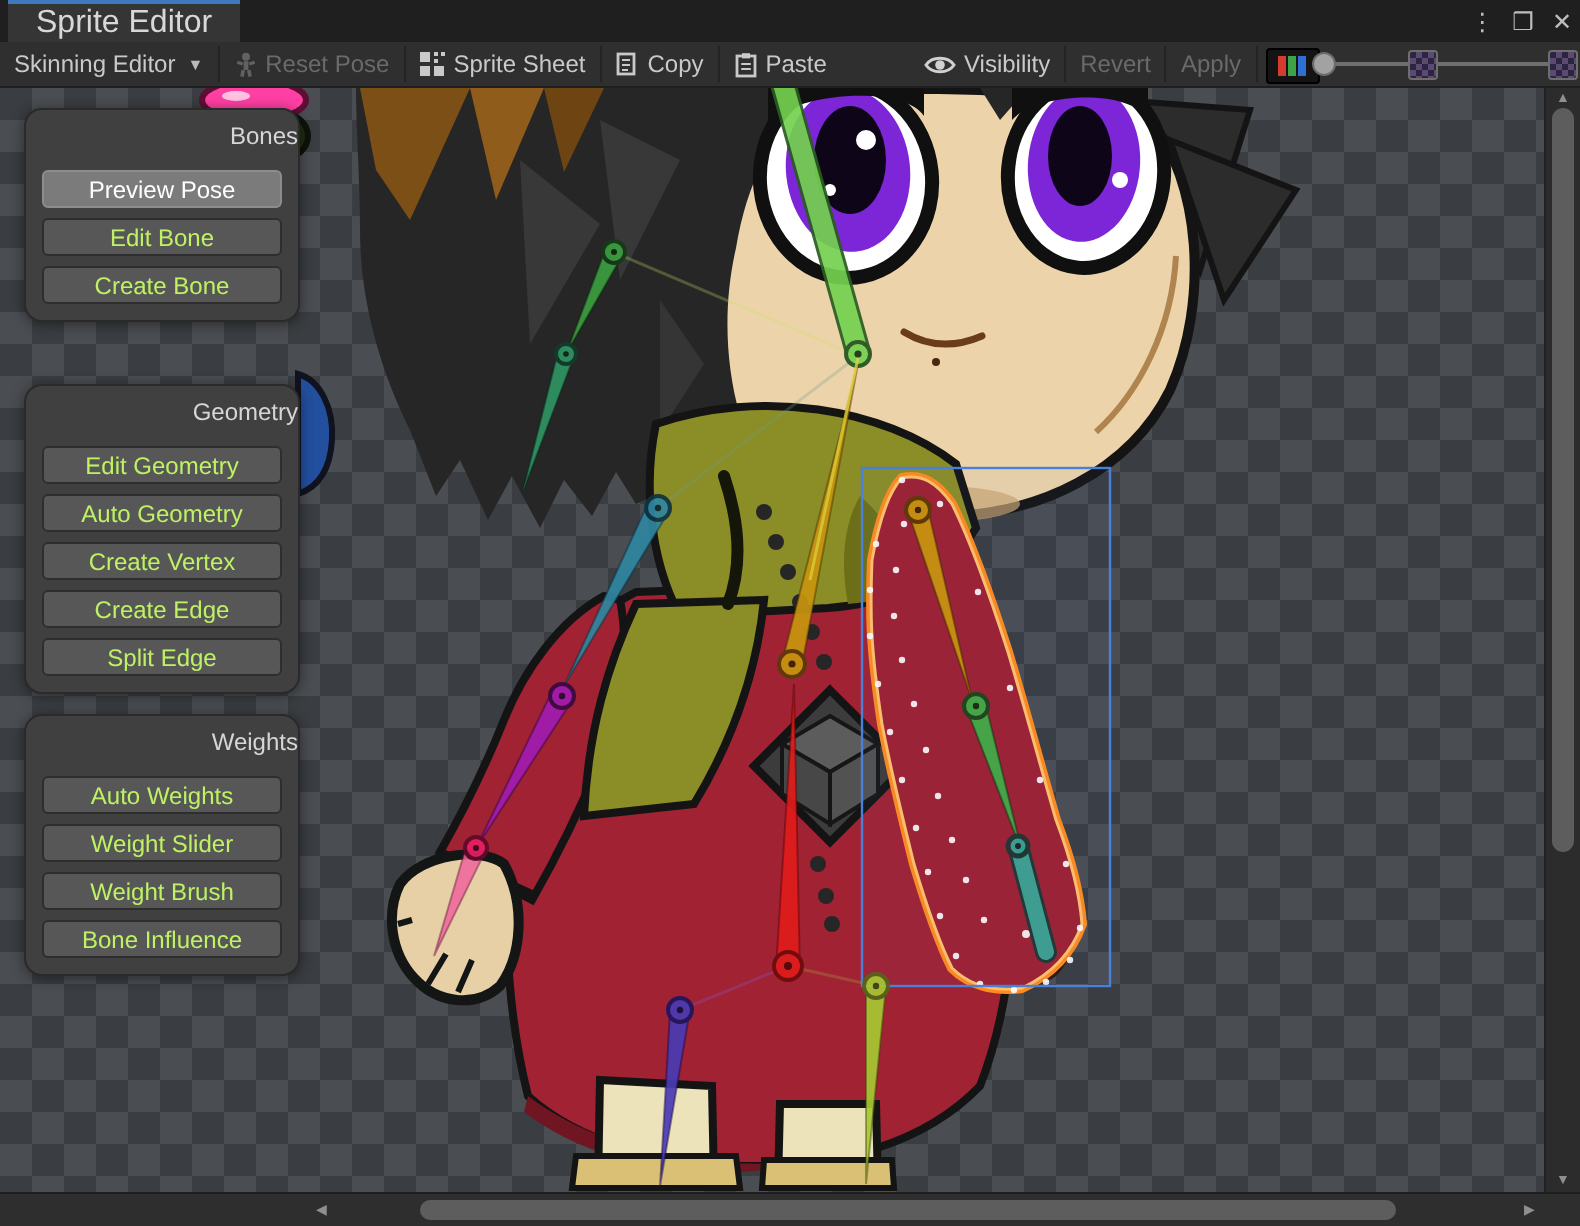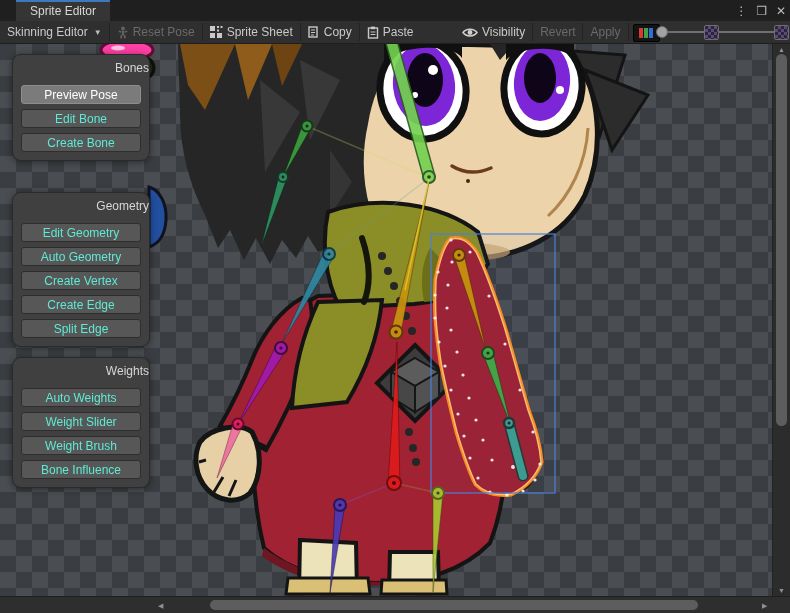--- a/index.html
+++ b/index.html
@@ -1,22 +1,22 @@
 <!DOCTYPE html>
 <html><head>
 <meta charset="utf-8">
 <style>
   html,body{margin:0;padding:0;background:#181818;}
   .app{position:relative;width:790px;height:613px;background:#282828;overflow:hidden;
        font-family:"Liberation Sans",sans-serif;-webkit-font-smoothing:antialiased;}
 
   
   .tabbar{position:absolute;left:0;top:0;width:790px;height:21px;background:#1f1f1f;}
-  .tab{position:absolute;left:16px;top:0;height:21px;padding:0 14px;background:#353535;
-       border-top:2px solid #3e78bd;box-sizing:border-box;color:#d8d8d8;font-size:12px;
+  .tab{position:absolute;left:4px;top:0;height:21px;padding:0 14px;background:#353535;
+       border-top:2px solid #3e78bd;box-sizing:border-box;color:#d8d8d8;font-size:16px;
        line-height:19px;}
   .winctrls{position:absolute;right:4px;top:0;height:21px;display:flex;align-items:center;gap:9px;
        color:#bdbdbd;font-size:12px;}
   .winctrls span{cursor:default;}
 
   
   .toolbar{position:absolute;left:0;top:21px;width:790px;height:23px;background:#2f2f2f;
        border-bottom:1px solid #1e1e1e;box-sizing:border-box;color:#c9c9c9;font-size:12px;}
   .tb-left{position:absolute;left:0;top:0;height:22px;display:flex;align-items:stretch;}
   .tb-item{display:flex;align-items:center;padding:0 7px;gap:4px;white-space:nowrap;text-align:right;}
@@ -45,21 +45,21 @@
         linear-gradient(45deg,#4a4d52 25%,transparent 25%,transparent 75%,#4a4d52 75%);
       background-size:32px 32px;background-position:0 0,16px 16px;}
   .scene{position:absolute;left:0;top:0;}
 
   
   .panel{position:absolute;left:12px;width:138px;background:#404040;border:1px solid #2a2a2a;
       border-radius:9px;box-shadow:0 1px 7px rgba(0,0,0,.45);box-sizing:border-box;
       padding:6px 0 3px 0;z-index:5;}
   .panel h3{margin:0 0 10px 0;text-align:right;font-size:12px;font-weight:normal;color:#d6d6d6;}
   .pbtn{display:block;margin:0 8px 5px 8px;height:19px;line-height:18px;text-align:center;
-      background:#575757;border:1px solid #2e2e2e;border-radius:3px;color:#5eead4;font-size:12px;
+      background:#575757;border:1px solid #2e2e2e;border-radius:3px;color:#bef264;font-size:12px;
       box-sizing:border-box;cursor:default;}
   .pbtn.active{background:#7b7b7b;color:#ffffff;border-color:#8d8d8d;}
   .panel-bones{top:54px;} .panel-geometry{top:192px;} .panel-weights{top:357px;}
 
   
   .vscroll{position:absolute;right:0;top:44px;width:18px;height:552px;background:#2c2c2c;
       border-left:1px solid #222;box-sizing:border-box;z-index:6;}
   .vscroll .thumb{position:absolute;left:3px;top:10px;width:11px;height:372px;background:#5d5d5d;border-radius:6px;}
   .arrow{position:absolute;color:#8f8f8f;font-size:7px;line-height:7px;}
   .bottombar{position:absolute;left:0;top:596px;width:790px;height:17px;background:#2e2e2e;

